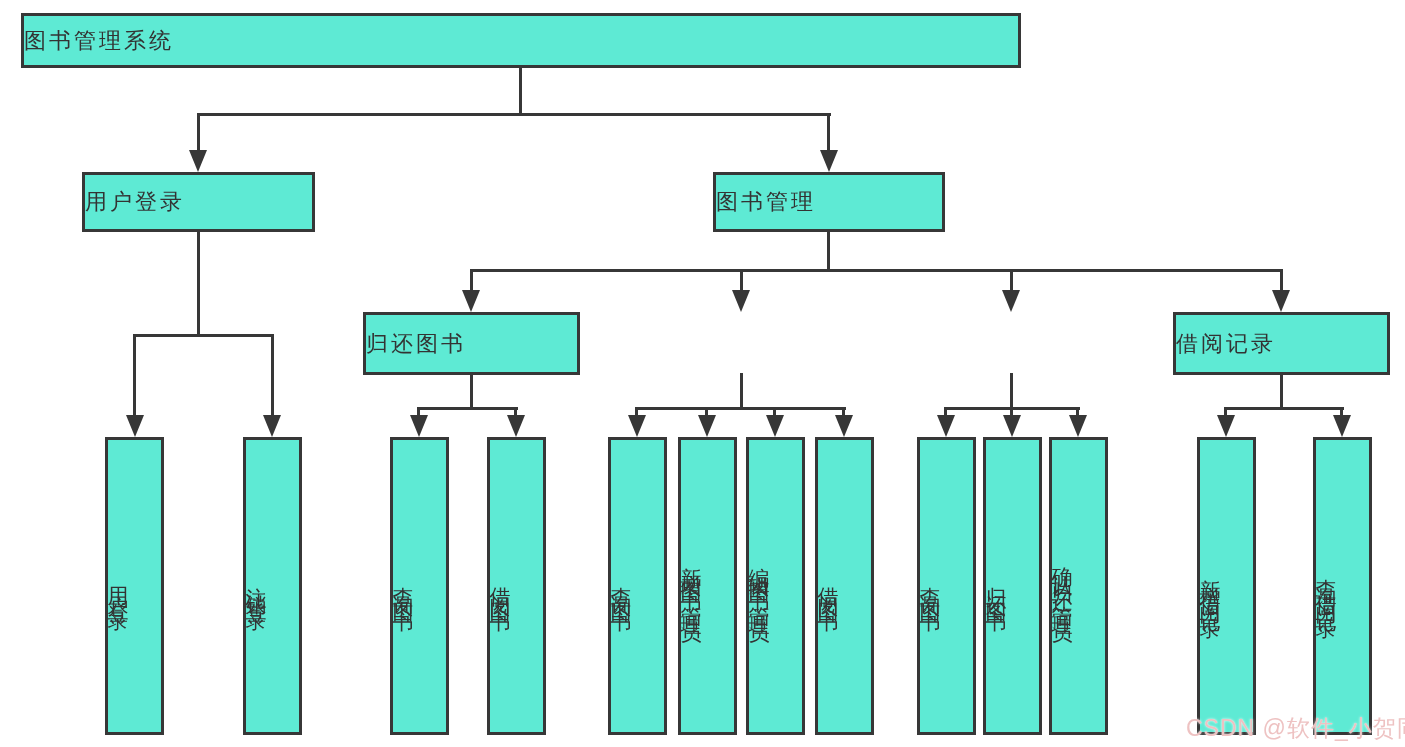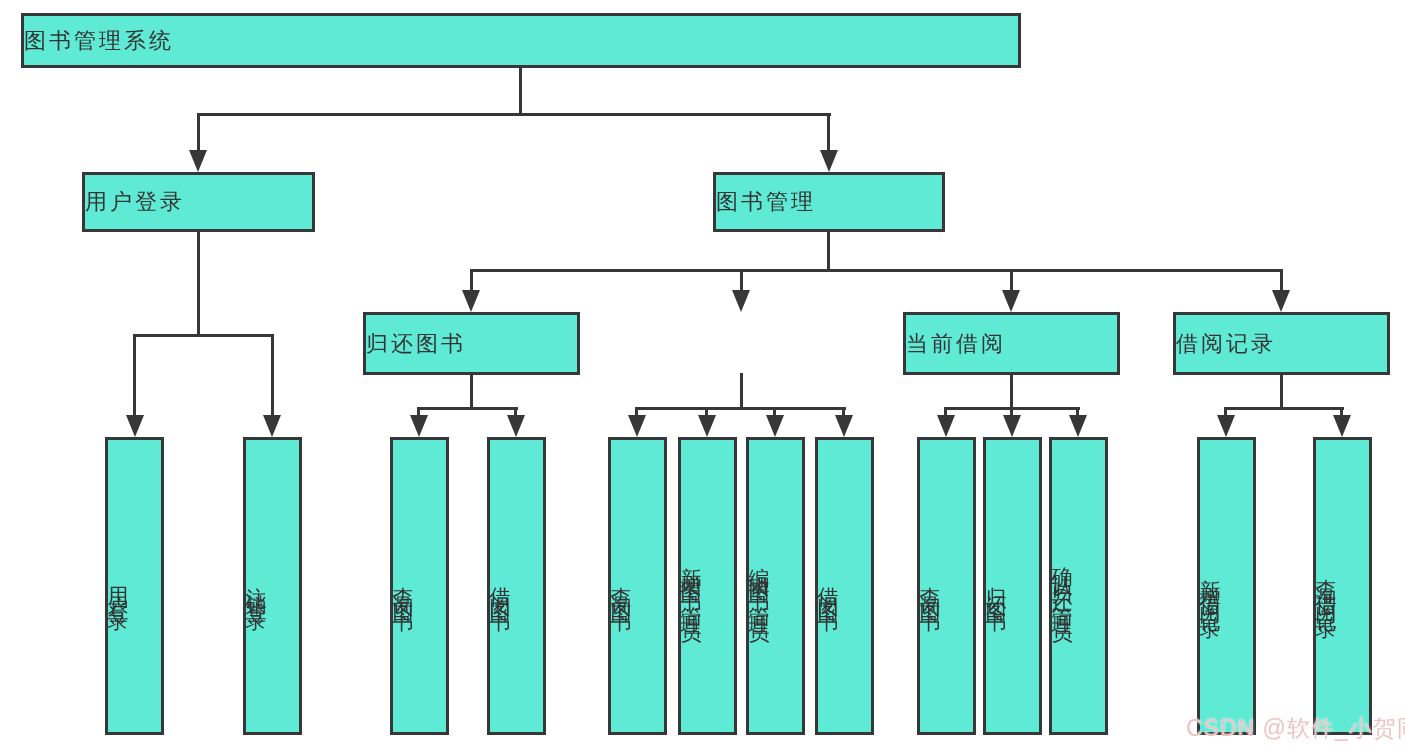--- a/index.html
+++ b/index.html
@@ -50,23 +50,20 @@
   <div class="box" style="left:82px;top:172px;width:233px;height:60px;">
     <span class="hlabel">用户登录</span>
   </div>
 
   <div class="box" style="left:713px;top:172px;width:232px;height:60px;">
     <span class="hlabel">图书管理</span>
   </div>
 
   <div class="box" style="left:363px;top:312px;width:217px;height:63px;">
     <span class="hlabel">归还图书</span>
-  </div>
-  <div class="box" style="left:903px;top:312px;width:217px;height:63px;">
-    <span class="hlabel">当前借阅</span>
   </div>
   <div class="box" style="left:1173px;top:312px;width:217px;height:63px;">
     <span class="hlabel">借阅记录</span>
   </div>
 
   <div class="box leaf" style="left:105px;">
     <span class="vlabel">用户登录</span>
   </div>
   <div class="box leaf" style="left:243px;">
     <span class="vlabel">注销登录</span>

